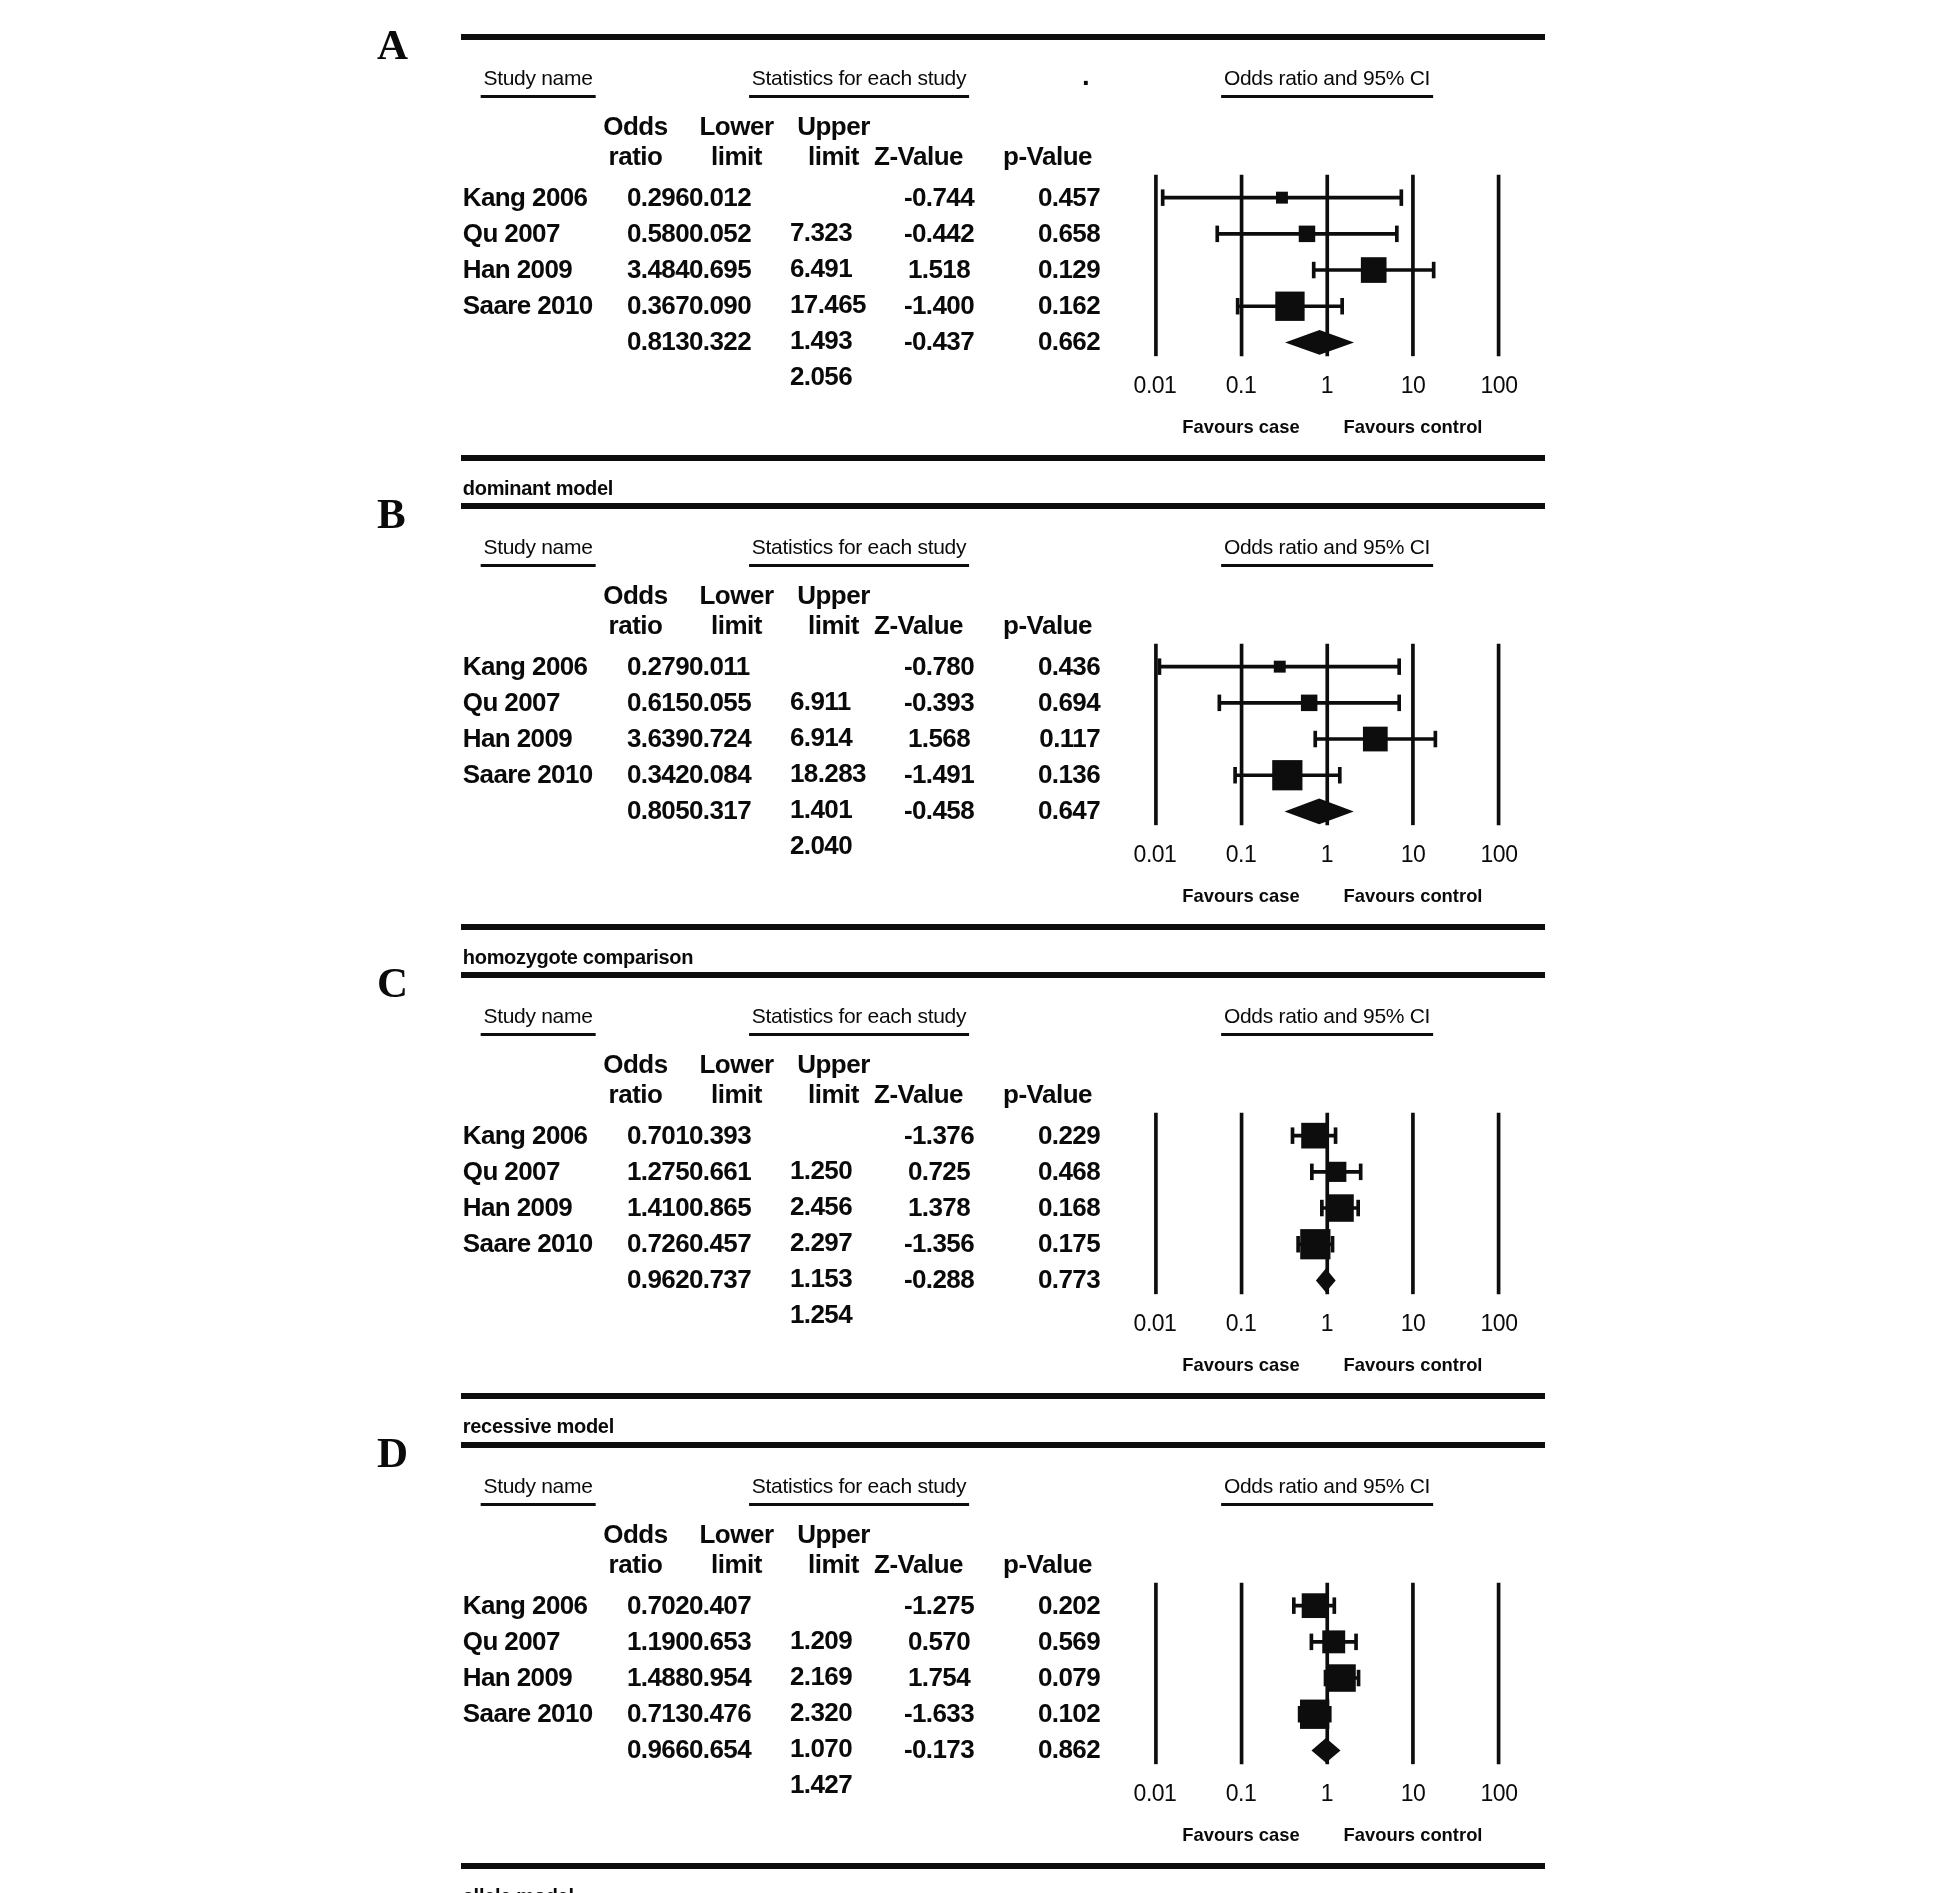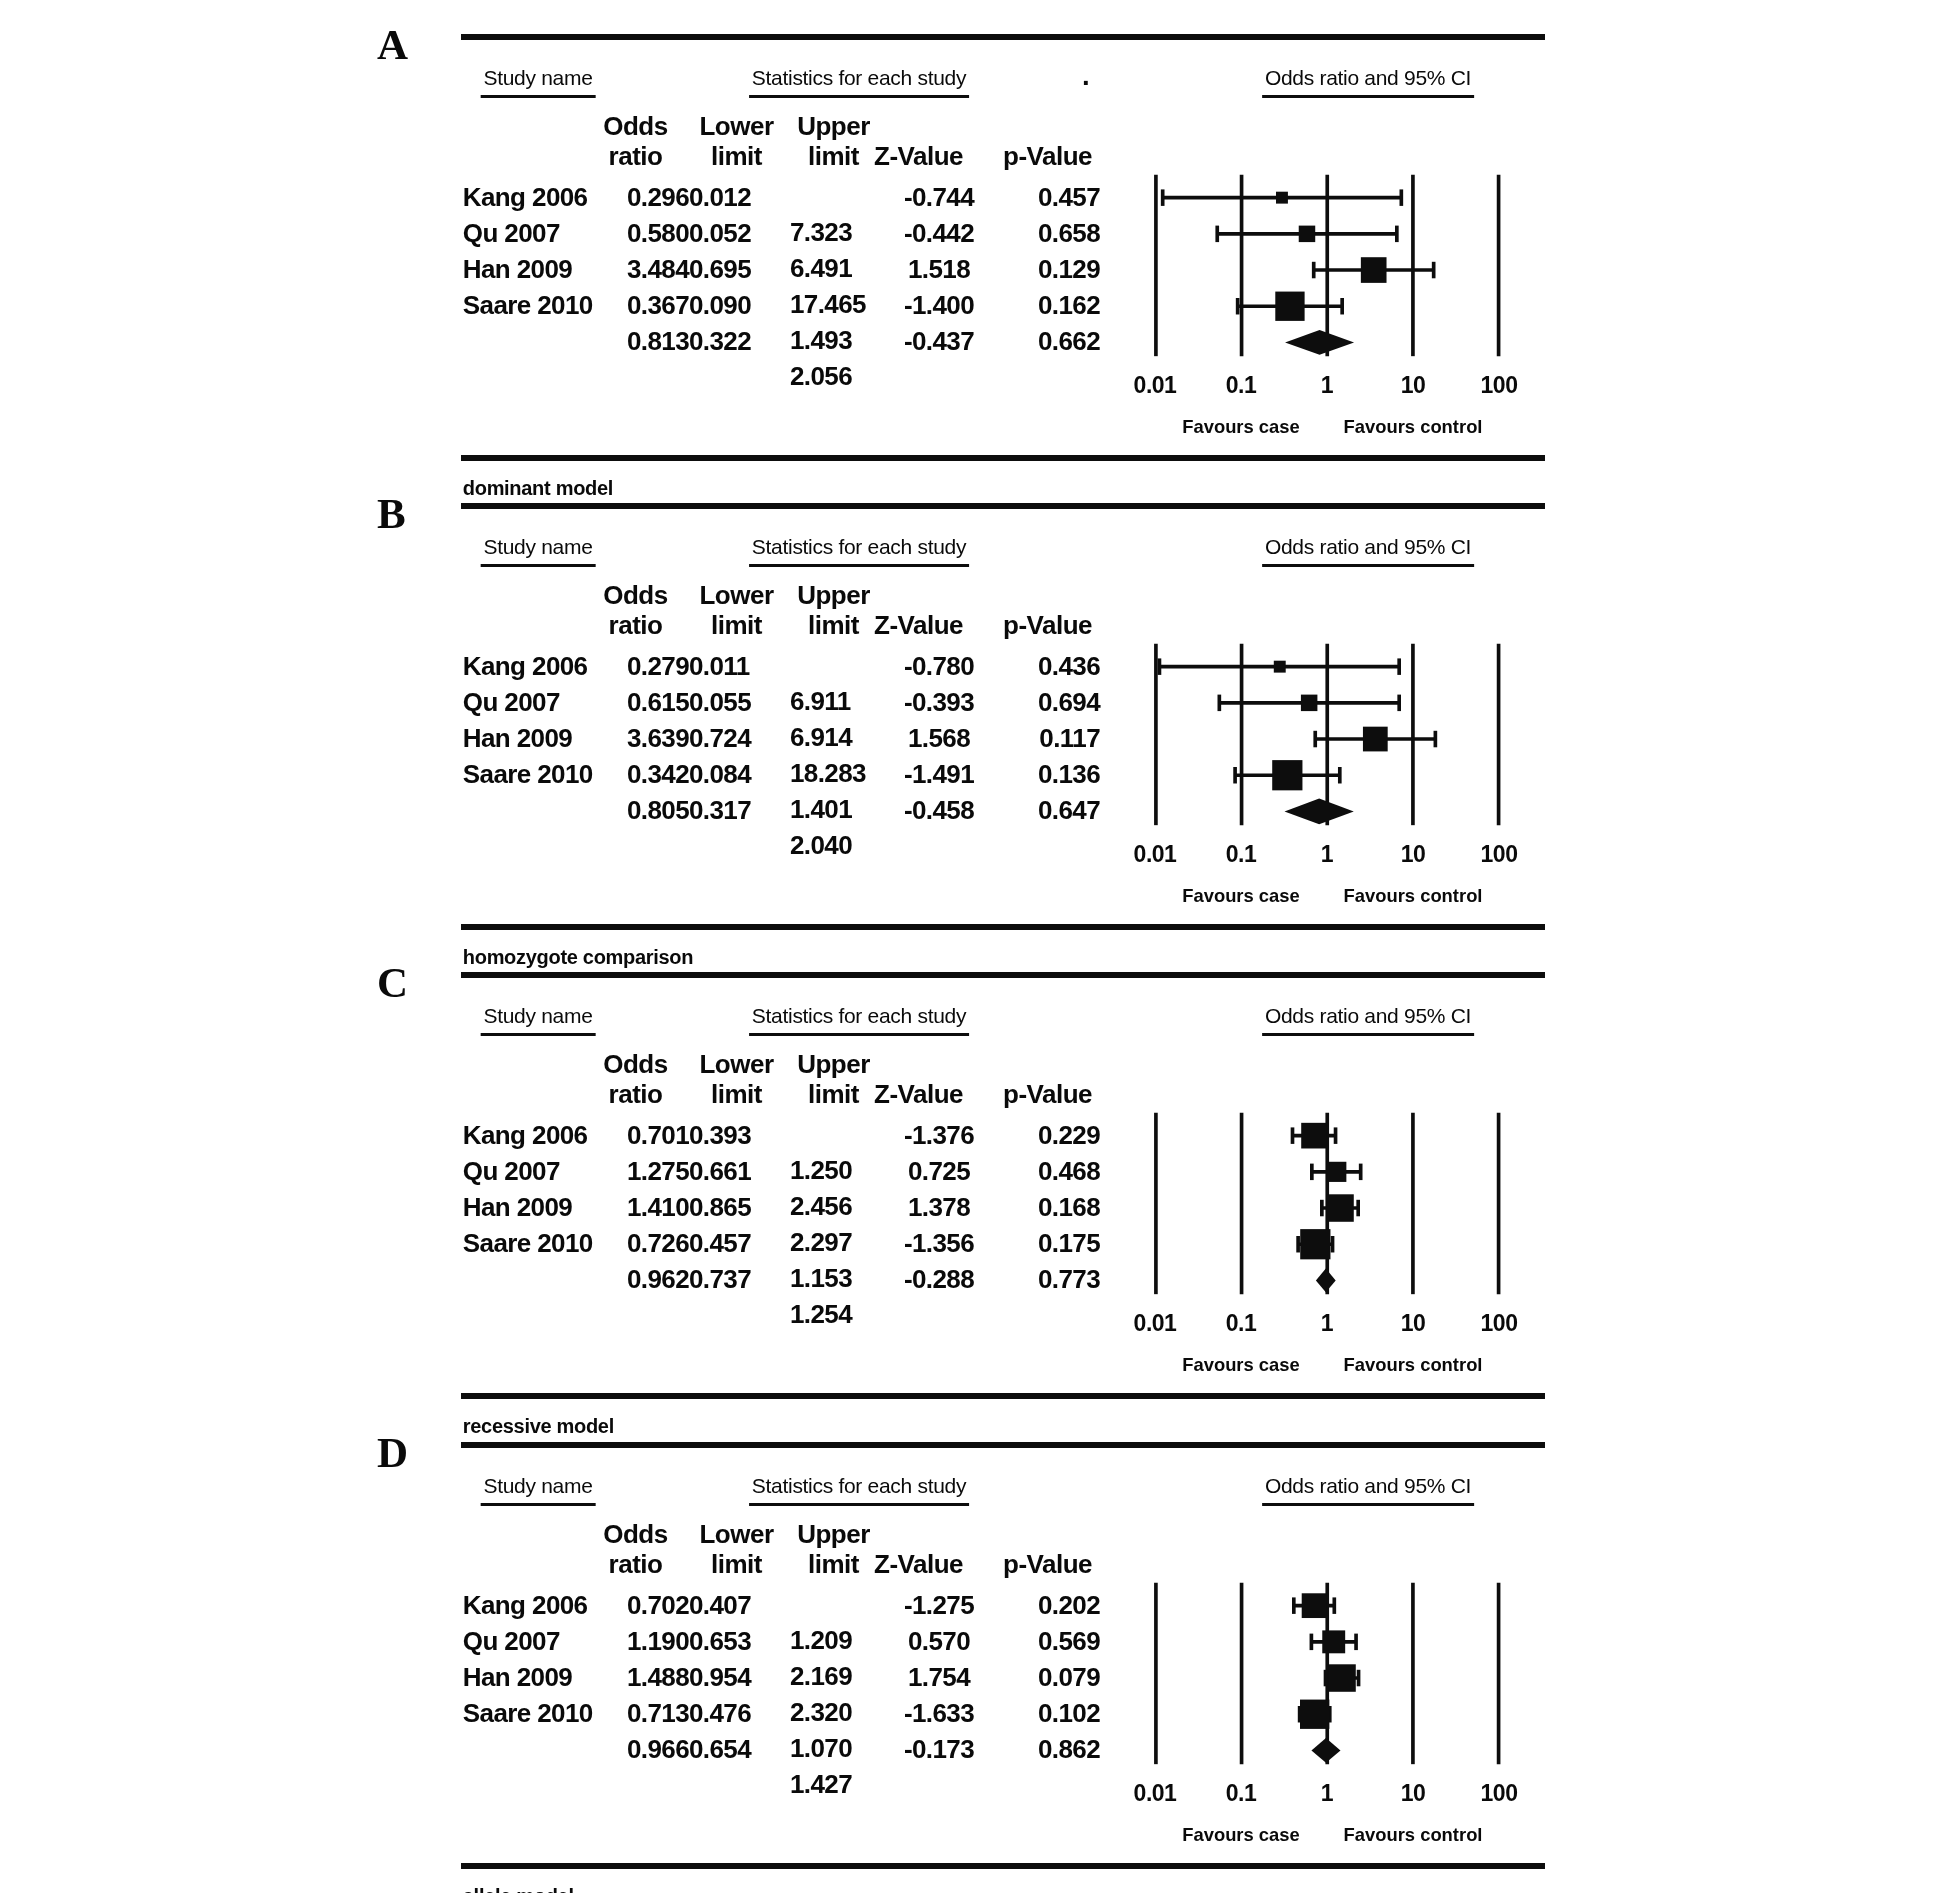--- a/index.html
+++ b/index.html
@@ -17,42 +17,42 @@
     position:absolute; left:-84px; top:-11px;
     font-family:"Liberation Serif", serif; font-weight:bold; font-size:43px; line-height:1;
   }
   .h {
     position:absolute; top:30px; font-weight:normal; font-size:21px; line-height:27.5px;
     letter-spacing:-0.3px; border-bottom:3.7px solid #0d0d0d; padding:0 2.8px 3.7px 2.8px;
     white-space:nowrap; transform:translateX(-50%);
   }
   .study-h { left:77px; }
   .stats-h { left:398px; }
-  .plot-h  { left:907px; }
+  .plot-h  { left:866px; }
   .hdot { position:absolute; left:621px; top:33px; font-size:27.5px; font-weight:bold; }
   .subcol { position:absolute; top:77px; width:107px; text-align:center;
             font-weight:bold; font-size:26px; letter-spacing:-0.5px; line-height:30px; }
   .subcol div { height:30px; }
   .sc0 { left:121px; } .sc1 { left:222px; } .sc2 { left:319px; } .sc3 { left:404px; } .sc4 { left:533px; }
   .rows { position:absolute; left:0; top:145px; width:643px; }
   .row { position:relative; height:36px; font-size:26px; font-weight:bold;
          letter-spacing:-0.6px; line-height:36px; }
   .cell { position:absolute; top:0; white-space:nowrap; }
   .cname { left:1.8px; width:165px; text-align:left; }
   .c0 { left:81px;  width:147px; text-align:right; }
   .c1 { left:228px; width:101px; }
   .c2 { left:329px; width:96px; text-align:left;margin-top:35px; }
   .c3 { left:425px; width:106px; text-align:center; }
   .c4 { left:531px; width:108px; text-align:right; }
   svg.forest { position:absolute; left:643px; top:138px; }
   .grid { stroke:#0d0d0d; stroke-width:4; }
   .ci   { stroke:#0d0d0d; stroke-width:4; }
   .sq, .diamond { fill:#0d0d0d; stroke:none; }
   .axisrow, .favrow { position:absolute; left:643px; width:441px; }
-  .axisrow { top:338px; height:29px; font-weight:bold; font-size:23px; letter-spacing:-0.5px; }
+  .axisrow { top:338px; height:29px; font-weight:normal; font-size:23px; letter-spacing:-0.5px; }
   .favrow  { top:382px; height:24px; font-weight:bold; font-size:18.4px; }
   .tick, .fav { position:absolute; top:0; transform:translateX(-50%); white-space:nowrap; }
   .modelrow { position:absolute; left:1.8px; top:443px; height:27.5px;
               font-weight:bold; font-size:20px; letter-spacing:-0.3px; white-space:nowrap; }
 </style>
 </head>
 <body>
 
 <div id="figure-root">
     <section class="panel" style="top: 34px;">

